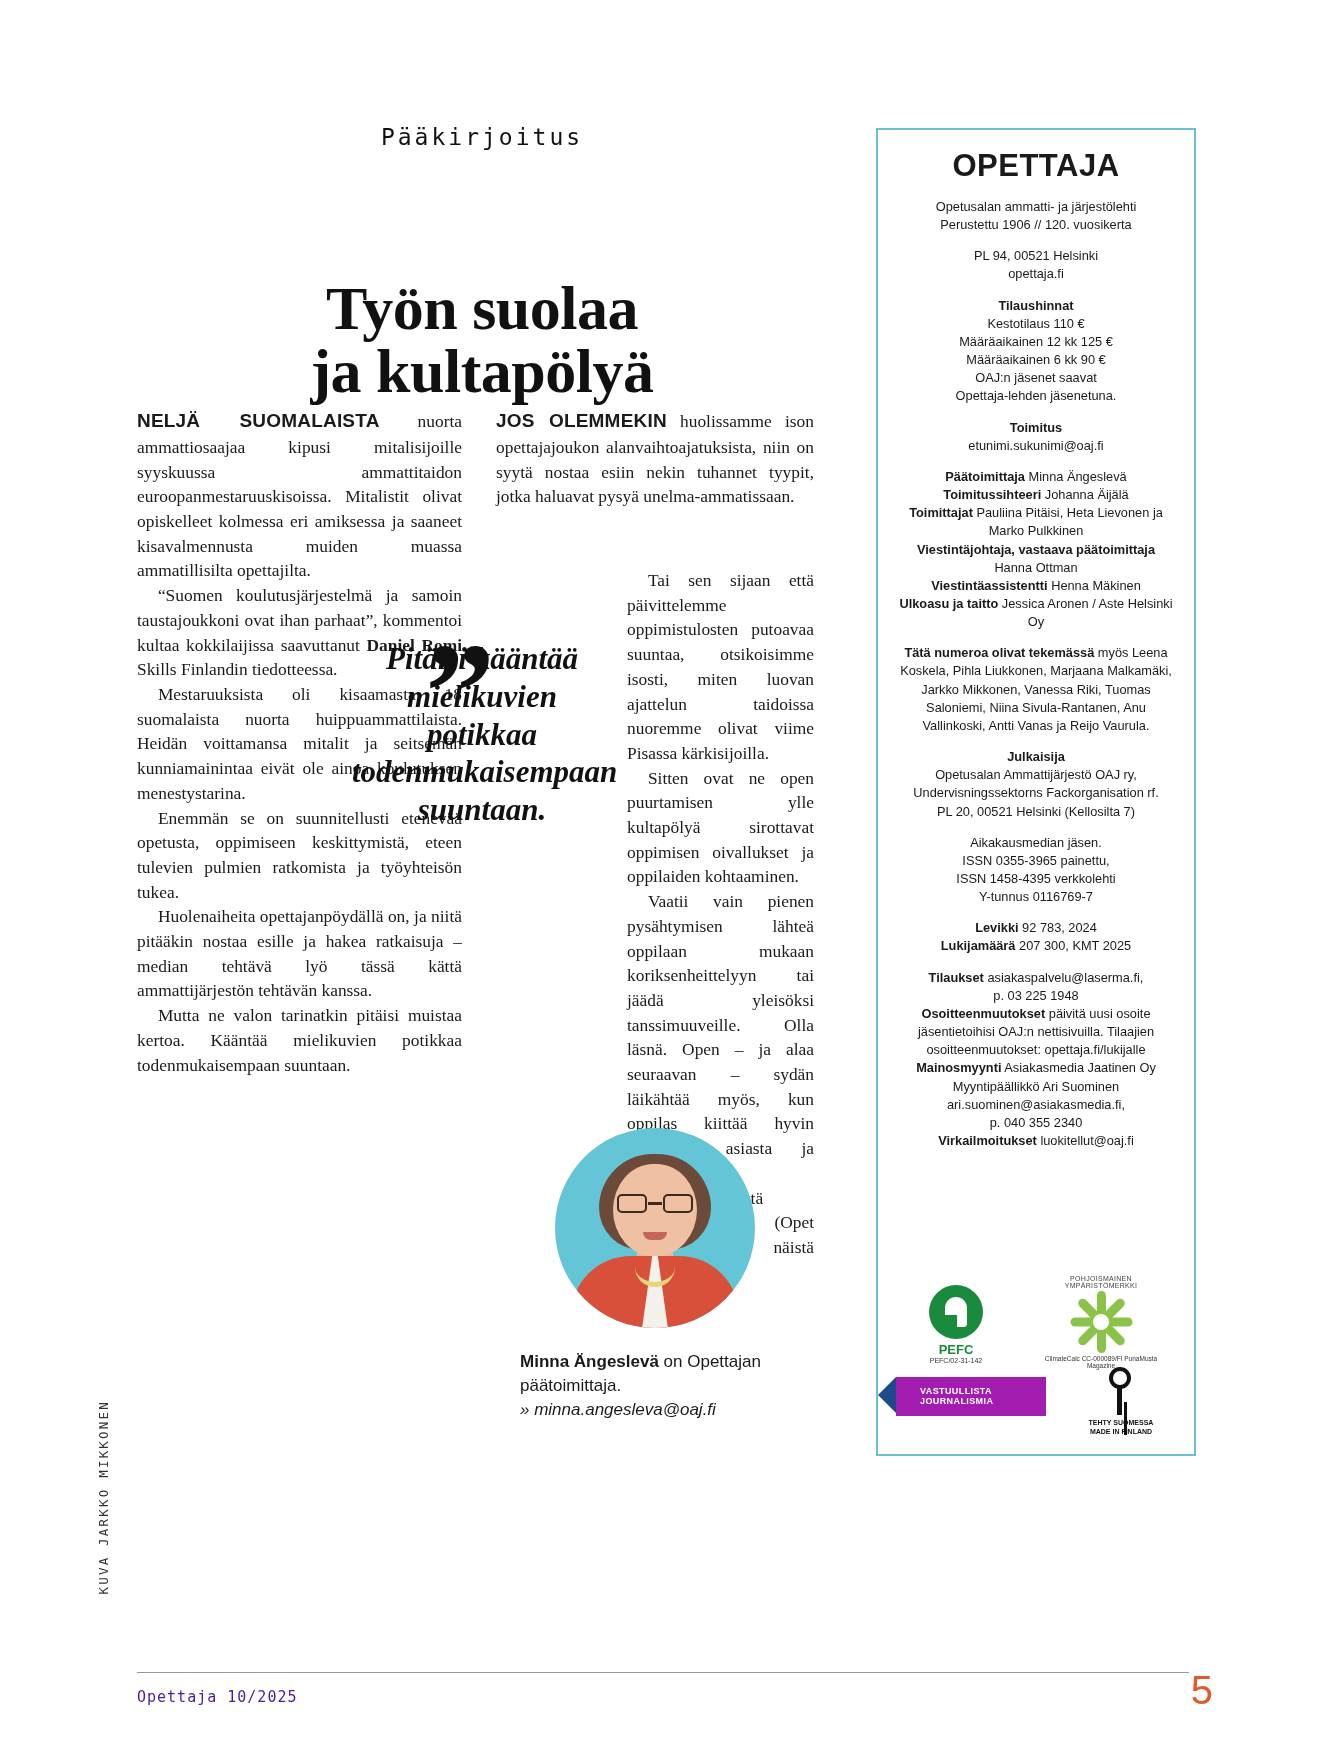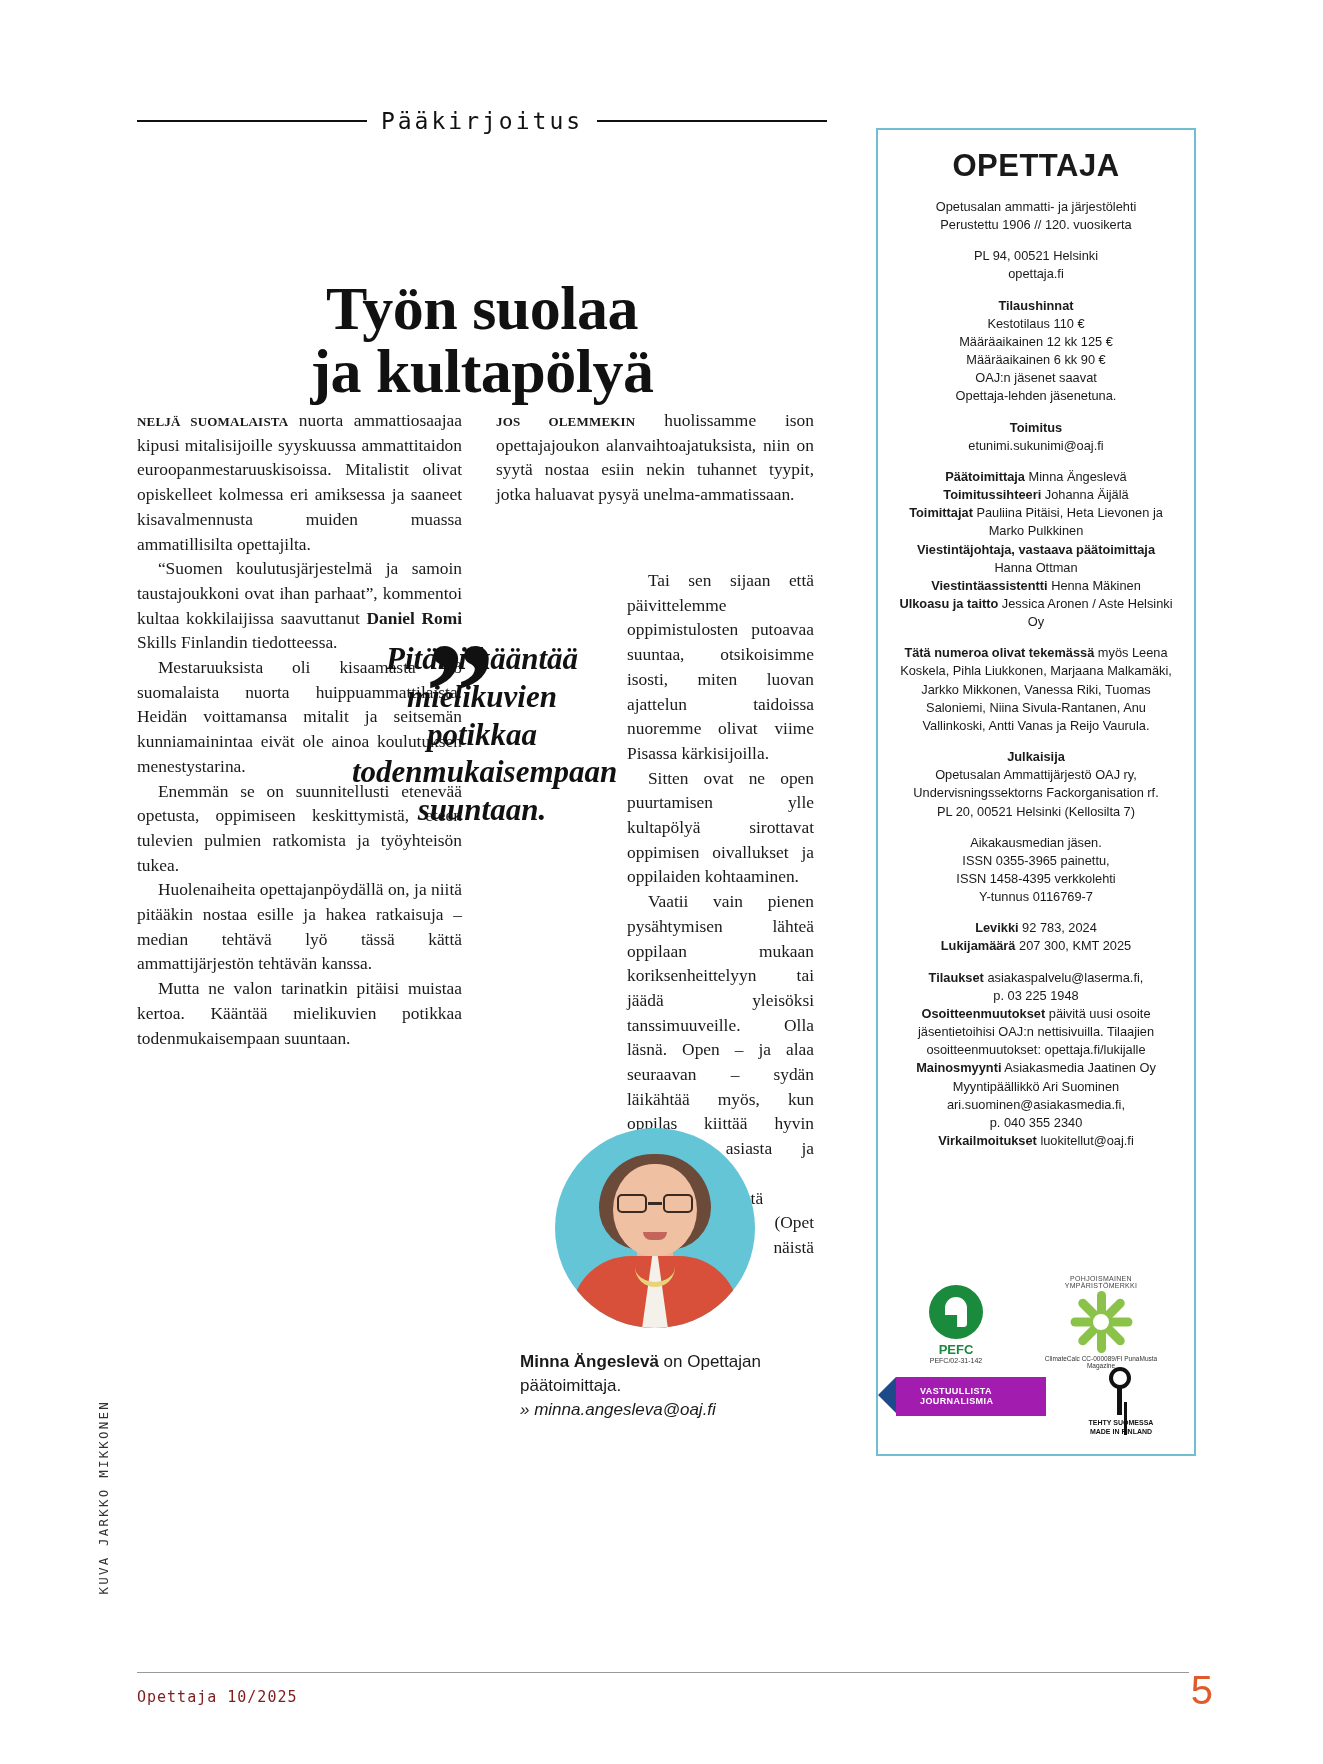--- a/index.html
+++ b/index.html
@@ -18,20 +18,21 @@
 
   
   .kicker {
     position: absolute;
     left: 137px;
     top: 108px;
     width: 690px;
     display: flex;
     align-items: center;
     gap: 14px;
+    flex-direction: column;
   }
   .kicker .rule {
     flex: 1 1 auto;
     height: 2px;
     background: #111;
   }
   .kicker .kicker-text {
     font-family: "DejaVu Sans Mono", monospace;
     font-size: 23px;
     letter-spacing: 3px;
@@ -70,22 +71,22 @@
   }
   .col p.first {
     text-indent: 0;
   }
   .col p.spaced {
     margin-top: 15px;
     text-indent: 0;
   }
   .lead {
     font-weight: bold;
-    font-family: Liberation Serif, serif;
-    font-size: 13px;
+    font-family: Liberation Sans, sans-serif;
+    font-size: 19px;
     letter-spacing: 0.2px;
     margin-top: 12px;
   }
   .bold { font-weight: bold; }
 
   #col-left  { left: 137px;  top: 408px; width: 325px; }
   #col-mid   { left: 496px;  top: 408px; width: 318px; }
 
   
   #col-mid-narrow {
@@ -383,21 +384,21 @@
     height: 1px;
     background: #999;
   }
   .footer-left {
     position: absolute;
     left: 137px;
     top: 1688px;
     font-family: "DejaVu Sans Mono", monospace;
     font-size: 15px;
     letter-spacing: 1px;
-    color: #7f1d1d;
+    color: #4c1d95;
   }
   .folio {
     position: absolute;
     right: 110px;
     top: 1668px;
     font-family: "Liberation Sans", sans-serif;
     font-size: 40px;
     font-weight: normal;
     color: #e05a2b;
   }

